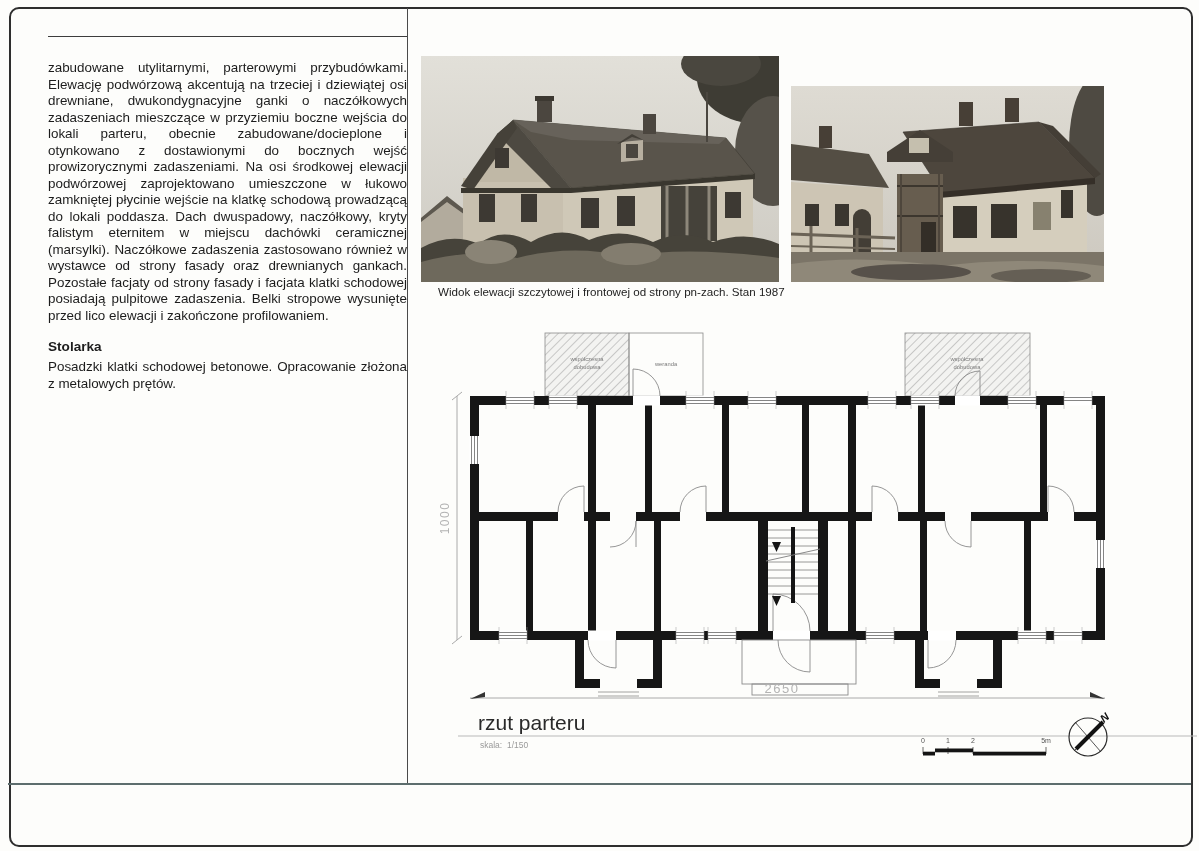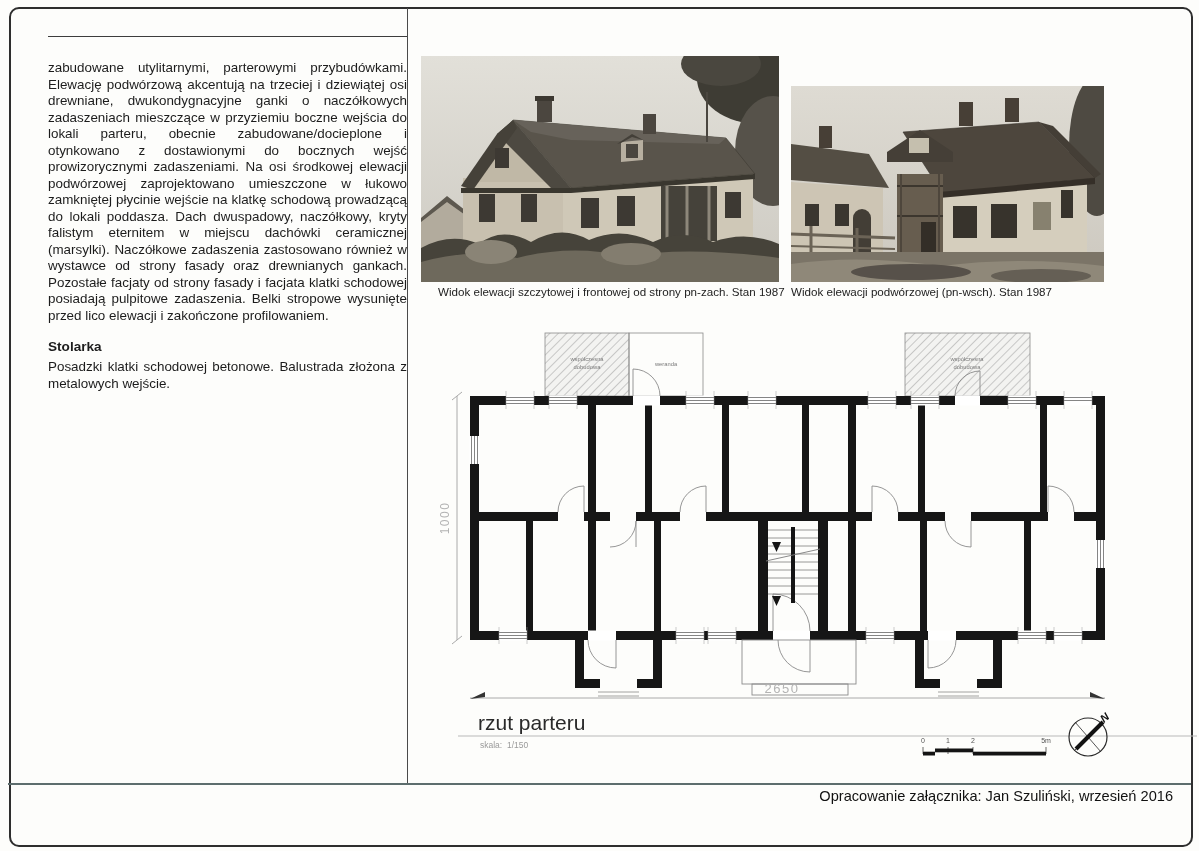--- a/index.html
+++ b/index.html
@@ -31,21 +31,21 @@
 <body>
 
 <div class="page">
   <div class="page-frame"></div>
   <div class="col-topline"></div>
   <div class="divider-v"></div>
 
   <div class="left-col">
     <p>zabudowane utylitarnymi, parterowymi przybudówkami. Elewację podwórzową akcentują na trzeciej i dziewiątej osi drewniane, dwukondygnacyjne ganki o naczółkowych zadaszeniach mieszczące w przyziemiu boczne wejścia do lokali parteru, obecnie zabudowane/docieplone i otynkowano z dostawionymi do bocznych wejść prowizorycznymi zadaszeniami. Na osi środkowej elewacji podwórzowej zaprojektowano umieszczone w łukowo zamkniętej płycinie wejście na klatkę schodową prowadzącą do lokali poddasza. Dach dwuspadowy, naczółkowy, kryty falistym eternitem w miejscu dachówki ceramicznej (marsylki). Naczółkowe zadaszenia zastosowano również w wystawce od strony fasady oraz drewnianych gankach. Pozostałe facjaty od strony fasady i facjata klatki schodowej posiadają pulpitowe zadaszenia. Belki stropowe wysunięte przed lico elewacji i zakończone profilowaniem.</p>
     <h3>Stolarka</h3>
-    <p>Posadzki klatki schodowej betonowe. Balustrada złożona z metalowych wejście.</p>
+    <p>Posadzki klatki schodowej betonowe. Opracowanie złożona z metalowych prętów.</p>
   </div>
 
   <div class="photo photo-1">
     <svg width="358" height="226" viewBox="0 0 358 226">
       <defs>
         <linearGradient id="sky1" x1="0" y1="0" x2="0" y2="1">
           <stop offset="0" stop-color="#e2e0d9"></stop>
             <stop offset="1" stop-color="#cdcac2"></stop>
         </linearGradient>
       </defs>
@@ -142,21 +142,20 @@
       <line x1="0" y1="160" x2="104" y2="163" stroke="#6b6356" stroke-width="2"></line>
       <line x1="20" y1="140" x2="20" y2="170" stroke="#6b6356" stroke-width="3"></line>
       <line x1="66" y1="142" x2="66" y2="172" stroke="#6b6356" stroke-width="3"></line>
 
       <rect x="0" y="166" width="313" height="30" fill="#7b7467"></rect>
       <path d="M0,196 L0,178 Q70,168 150,180 Q230,170 313,180 L313,196 Z" fill="#8f8879"></path>
       <ellipse cx="120" cy="186" rx="60" ry="8" fill="#57514a"></ellipse>
       <ellipse cx="250" cy="190" rx="50" ry="7" fill="#655f55"></ellipse>
     </svg>
   </div>
-  <div class="caption caption-2">Widok  elewacji podwórzowej (pn-wsch). Stan 1987</div>
 
   <svg class="plan-svg" viewBox="430 325 769 440">
     <defs>
       <pattern id="hatch" width="6" height="6" patternUnits="userSpaceOnUse" patternTransform="rotate(45)">
         <rect width="6" height="6" fill="#f3f3f1"></rect>
         <line x1="0" y1="0" x2="0" y2="6" stroke="#9c9c9c" stroke-width="1"></line>
       </pattern>
     </defs>
 
     <g>
@@ -324,14 +323,13 @@
 
     <g>
       <circle cx="1088" cy="737" r="19" fill="none" stroke="#2a2a2a" stroke-width="1.2"></circle>
       <path d="M1074,751 L1102,723 M1075,722 L1101,752" stroke="#2a2a2a" stroke-width="0.8" fill="none"></path>
       <line x1="1076" y1="749" x2="1103" y2="722" stroke="#111" stroke-width="4"></line>
       <text x="1104" y="723" font-size="11" font-style="italic" font-weight="bold" fill="#111" transform="rotate(-40 1104 723)">N</text>
     </g>
   </svg>
 
   <div class="footer-line"></div>
-  <div class="footer-text">Opracowanie załącznika: Jan Szuliński, wrzesień 2016</div>
 </div>
 
 </body></html>

